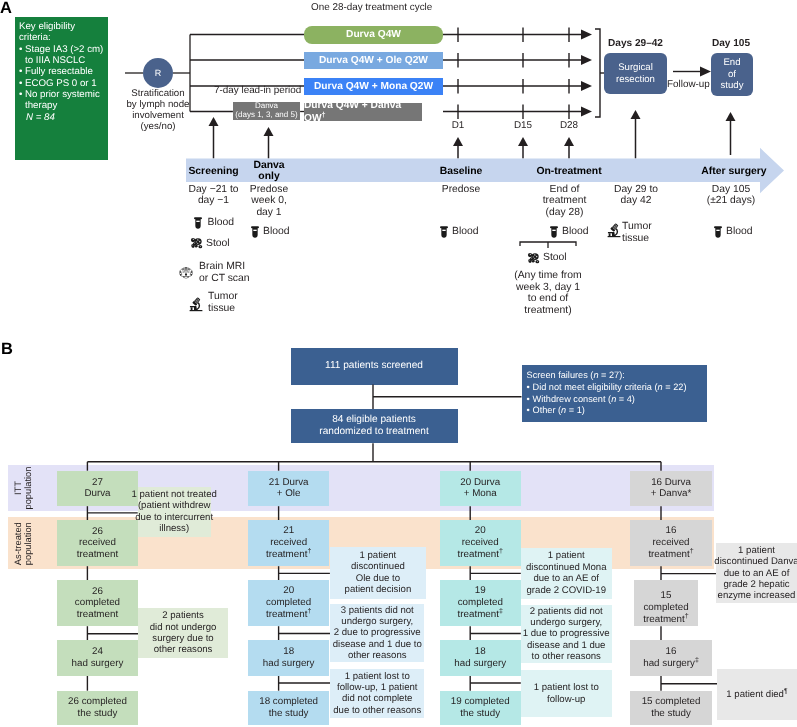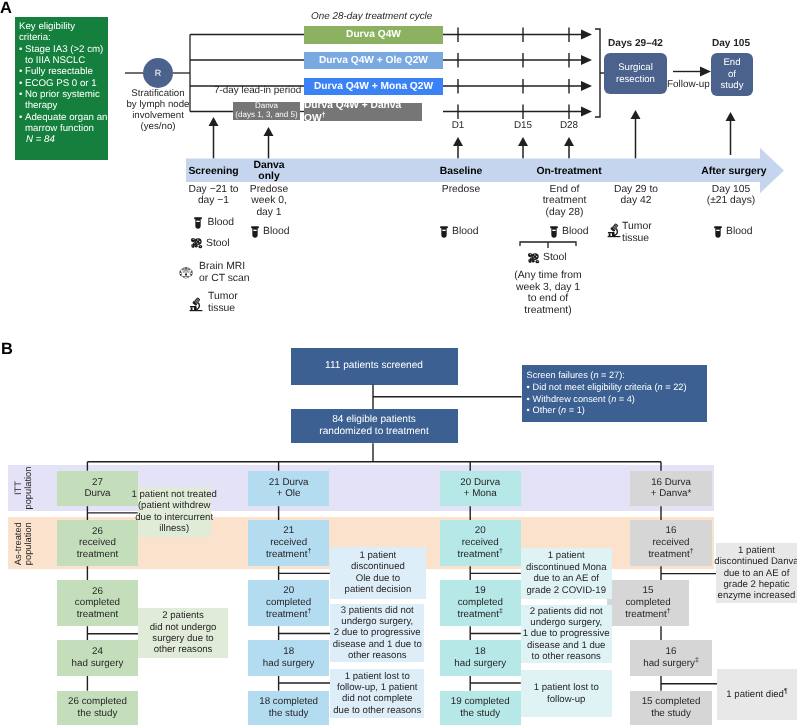--- a/index.html
+++ b/index.html
@@ -52,22 +52,20 @@
 <div class="panel-letter" style="left:0px;top:0px;">A</div>
 
 <div class="abs elig">
   <div>Key eligibility criteria:</div>
   <div class="bul">Stage IA3 (&gt;2 cm)
 to IIIA NSCLC</div>
   <div class="bul">Fully resectable</div>
   <div class="bul">ECOG PS 0 or 1</div>
   <div class="bul">No prior systemic
 therapy</div>
-  <div class="bul">Adequate organ and
-marrow function</div>
   <div style="padding-left:7px;font-style:italic;"><i>N = 84</i></div>
 </div>
 
 <div class="abs rcirc ctr">R</div>
 <div class="abs strat">Stratification
 by lymph node
 involvement
 (yes/no)</div>
 
 <svg width="797" height="727" style="pointer-events:none">
@@ -128,24 +126,24 @@
     <line x1="635.5" y1="158.5" x2="635.5" y2="117"></line>
       <polygon points="630.5,119 635.5,110 640.5,119" stroke="none"></polygon>
     <line x1="730.5" y1="155" x2="730.5" y2="119"></line>
       <polygon points="725.5,121 730.5,112 735.5,121" stroke="none"></polygon>
   </g>
 </svg>
 <svg width="797" height="727" style="pointer-events:none">
   <polygon points="186,158.6 760,158.6 760,147.8 784,170.5 760,193.2 760,182 186,182" fill="#c6d5ee"></polygon>
 </svg>
 
-<div class="lbl" style="left:311px;top:11px;font-style:italic;">One 28-day treatment cycle</div>
+<div class="lbl" style="left:311px;top:2px;">One 28-day treatment cycle</div>
 <div class="lbl" style="left:214px;top:85px;">7-day lead-in period</div>
 
-<div class="armbar" style="left:304px;top:26px;width:139px;background:#8cb261;">Durva Q4W</div>
+<div class="armbar" style="left:304px;top:26px;width:139px;background:#8cb261;border-radius:8px;">Durva Q4W</div>
 <div class="armbar" style="left:304px;top:51.5px;width:139px;background:#79a9e0;">Durva Q4W + Ole Q2W</div>
 <div class="armbar" style="left:304px;top:77.5px;width:139px;background:#3b82f6;">Durva Q4W + Mona Q2W</div>
 <div class="armbar" style="left:304px;top:103px;width:118px;background:#767676;">
     <span class="tw">Durva Q4W + Danva QW<sup>†</sup></span>
   </div>
 
 <div class="danvabox">
   <div><span>Danva</span><br>
   <span>(days 1, 3, and 5)</span></div>
 </div>
@@ -413,21 +411,21 @@
 <div class="abox a2" style="left:429.6px;top:520.3px;width:81.3px;height:45.9px;"><span class="tw">20<br>received<br>treatment<sup>†</sup></span></div>
 <div class="abox a2" style="left:429.6px;top:580.0px;width:81.3px;height:46.2px;"><span class="tw">19<br>completed<br>treatment<sup>‡</sup></span></div>
 <div class="abox a2" style="left:429.6px;top:640.3px;width:81.3px;height:35.4px;">18
 had surgery</div>
 <div class="abox a2" style="left:429.6px;top:690.7px;width:81.3px;height:34.1px;">19 completed
 the study</div>
 
 <div class="abox a3" style="left:620.4px;top:470.7px;width:81.3px;height:35.5px;">16 Durva
 + Danva*</div>
 <div class="abox a3" style="left:620.4px;top:520.3px;width:81.3px;height:45.9px;"><span class="tw">16<br>received<br>treatment<sup>†</sup></span></div>
-<div class="abox a3" style="left:597px;top:580.0px;width:82px;height:46.2px;"><span class="tw">15<br>completed<br>treatment<sup>†</sup></span></div>
+<div class="abox a3" style="left:624px;top:580.0px;width:64px;height:46.2px;align-items:flex-end;"><span class="tw">15<br>completed<br>treatment<sup>†</sup></span></div>
 <div class="abox a3" style="left:620.4px;top:640.3px;width:81.3px;height:35.4px;"><span class="tw">16<br>had surgery<sup>‡</sup></span></div>
 <div class="abox a3" style="left:620.4px;top:690.7px;width:81.3px;height:34.1px;">15 completed
 the study</div>
 
 <div class="nbox n0" style="left:137.7px;top:486.5px;width:73px;height:50.5px;">1 patient not treated
 (patient withdrew
 due to intercurrent
 illness)</div>
 <div class="nbox n0" style="left:138.4px;top:608.3px;width:89.3px;height:49.3px;">2 patients
 did not undergo

